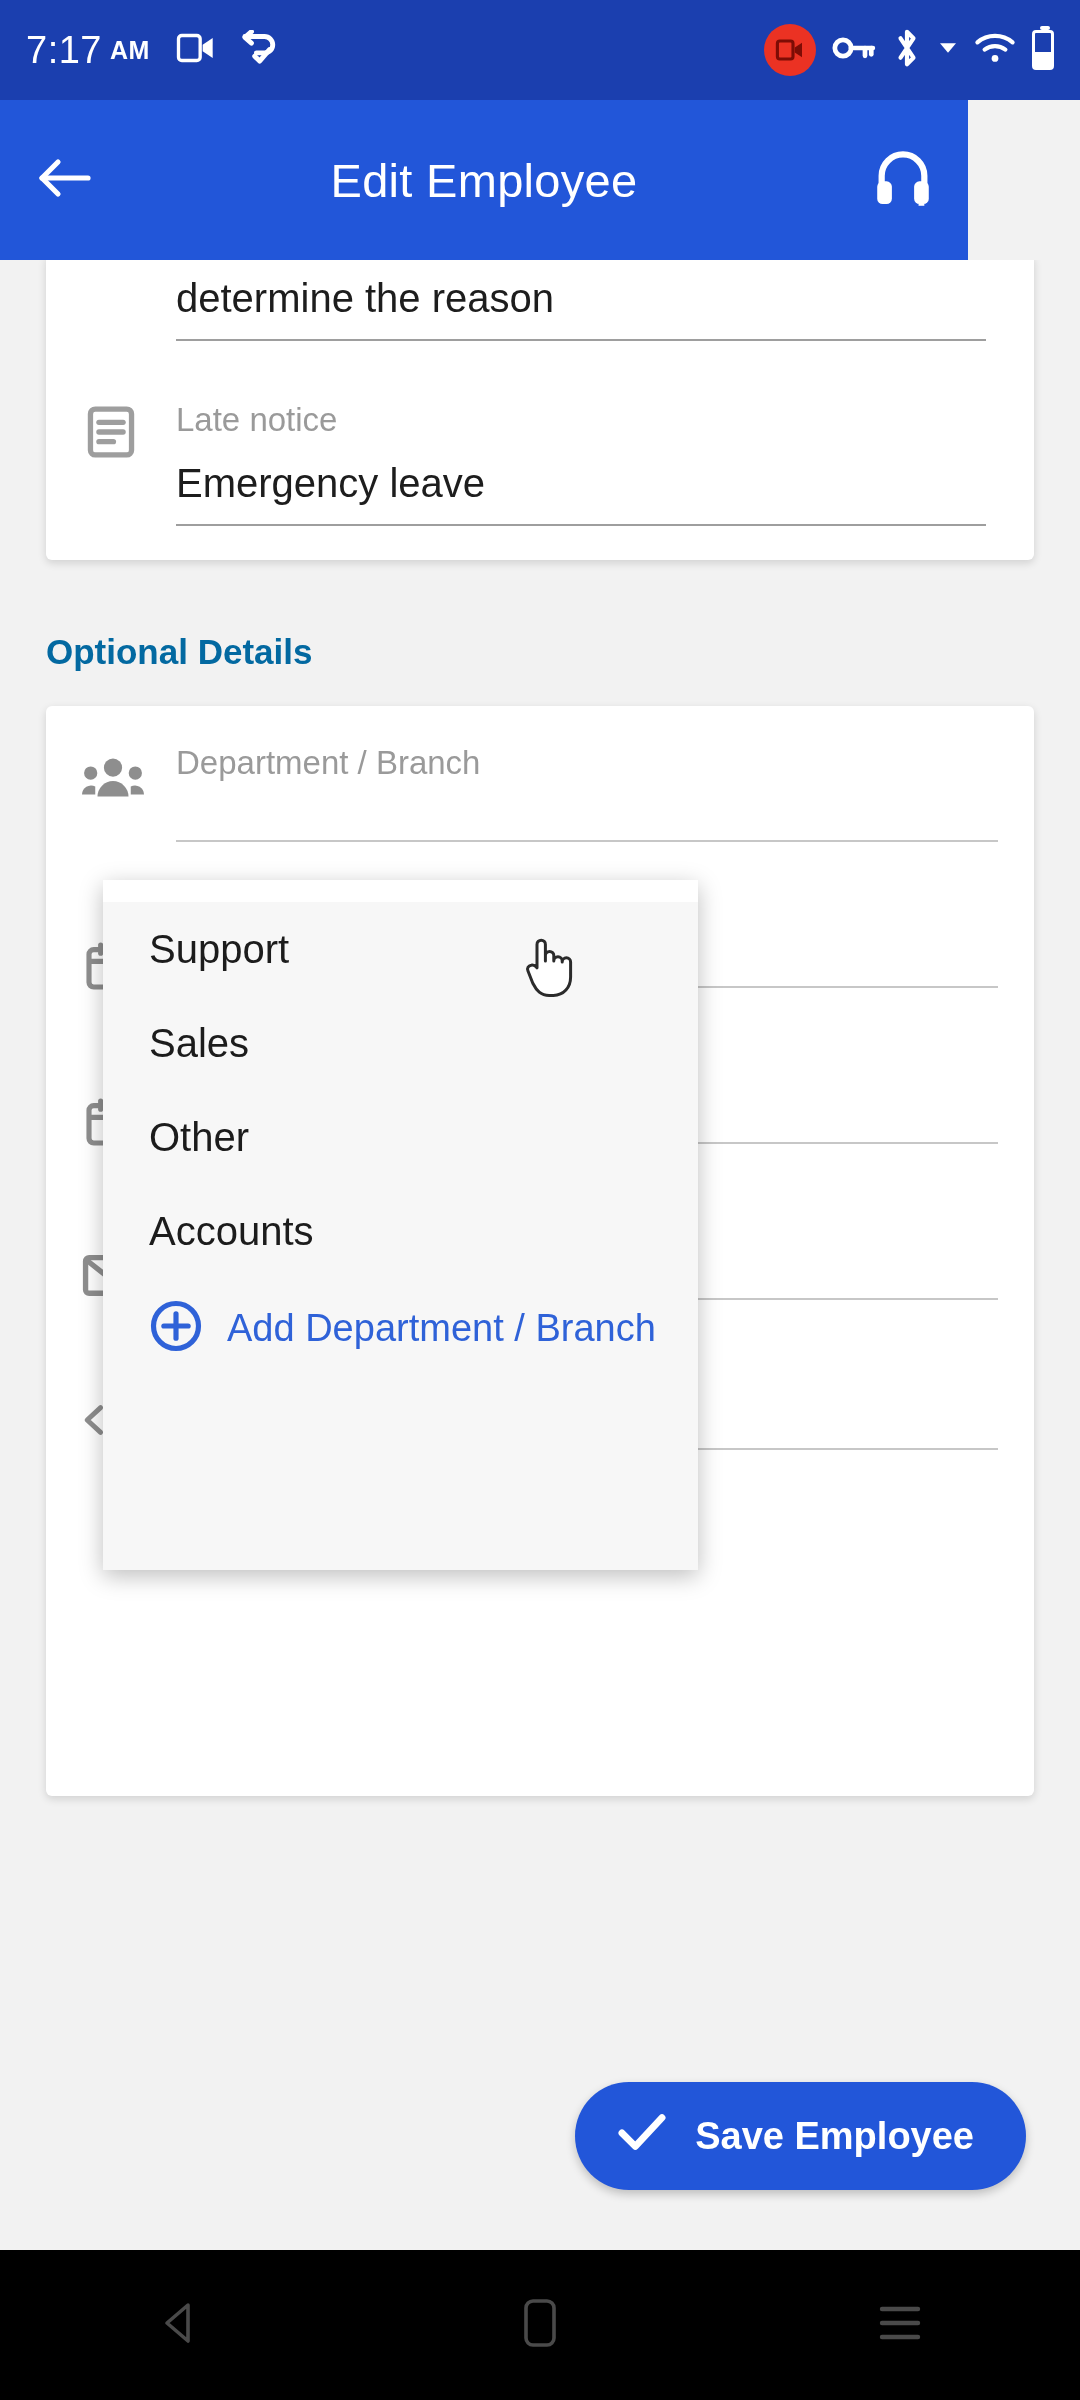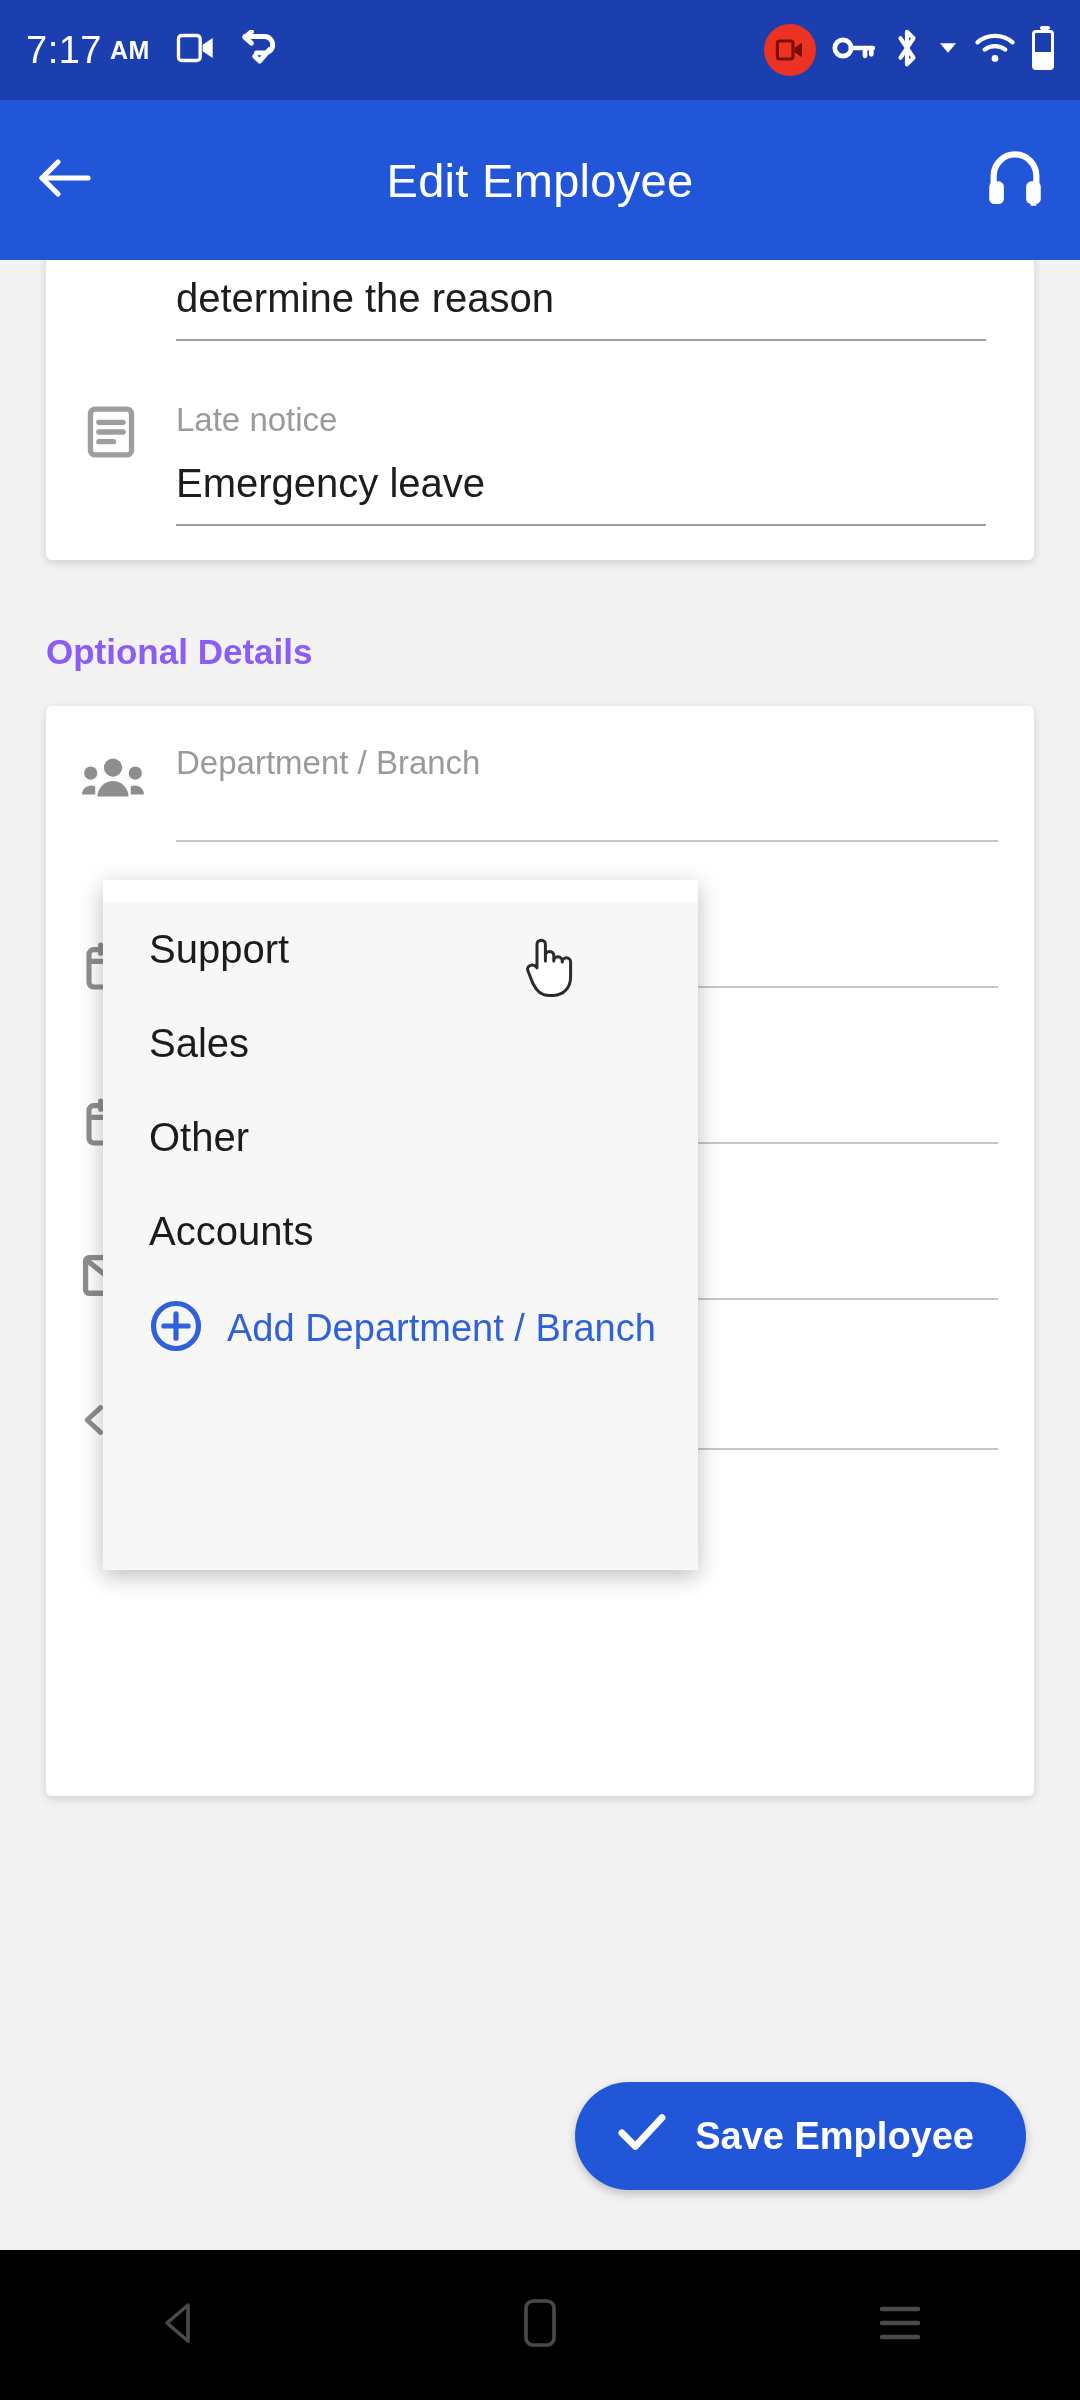--- a/index.html
+++ b/index.html
@@ -27,21 +27,21 @@
     display:flex;align-items:center;justify-content:center;
   }
   .batt{
     width:22px;height:40px;border:3px solid #fff;border-radius:4px;position:relative;
   }
   .batt:before{content:"";position:absolute;top:-7px;left:5px;width:10px;height:4px;background:#fff;border-radius:2px;}
   .batt-fill{position:absolute;bottom:0;left:0;right:0;height:45%;background:#fff;}
 
   
   .app-bar{
-    position:absolute; top:100px; left:0; width:1080px; height:160px;
+    position:absolute; top:100px; left:0; width:968px; height:160px;
     background:#2256d9; display:flex; align-items:center; padding:0 36px;
   }
   .app-title{
     color:#fff; font-size:47px; font-weight:400; letter-spacing:.3px;
     position:absolute; left:0; right:0; text-align:center;
   }
   .appbar-btn{ position:relative; z-index:2; display:flex; align-items:center; justify-content:center; }
   .appbar-right{ margin-left:auto; position:relative; z-index:2; }
 
   
@@ -57,21 +57,21 @@
   .card.first{ margin-top:-6px; padding:0 0 34px 0; }
 
   .field-row{ display:flex; align-items:flex-start; padding:0 36px; }
   .field-icon{ width:94px; flex:none; padding-top:28px; display:flex; justify-content:flex-start; }
   .field-body{ flex:1; padding-right:12px; }
   .field-label{ color:#9a9a9a; font-size:33px; padding-top:26px; }
   .field-value{ color:#1d1d1d; font-size:40px; padding:22px 0 18px 0; }
   .field-underline{ height:2px; background:#9e9e9e; }
 
   .section-title{
-    color:#8b5cf6; font-size:35px; font-weight:700;
+    color:#0369a1; font-size:35px; font-weight:700;
     margin:72px 0 34px 46px;
   }
 
   .card.optional{ position:relative; height:1090px; overflow:hidden; }
   .opt-row{ display:flex; align-items:flex-start; padding:0 36px; height:auto; }
   .opt-icon{ width:94px; flex:none; padding-top:10px; }
   .opt-body{ flex:1; }
   .opt-label{ color:#9a9a9a; font-size:33px; }
   .opt-line{ height:2px; background:#c7c7c7; margin-top:58px; }
 

